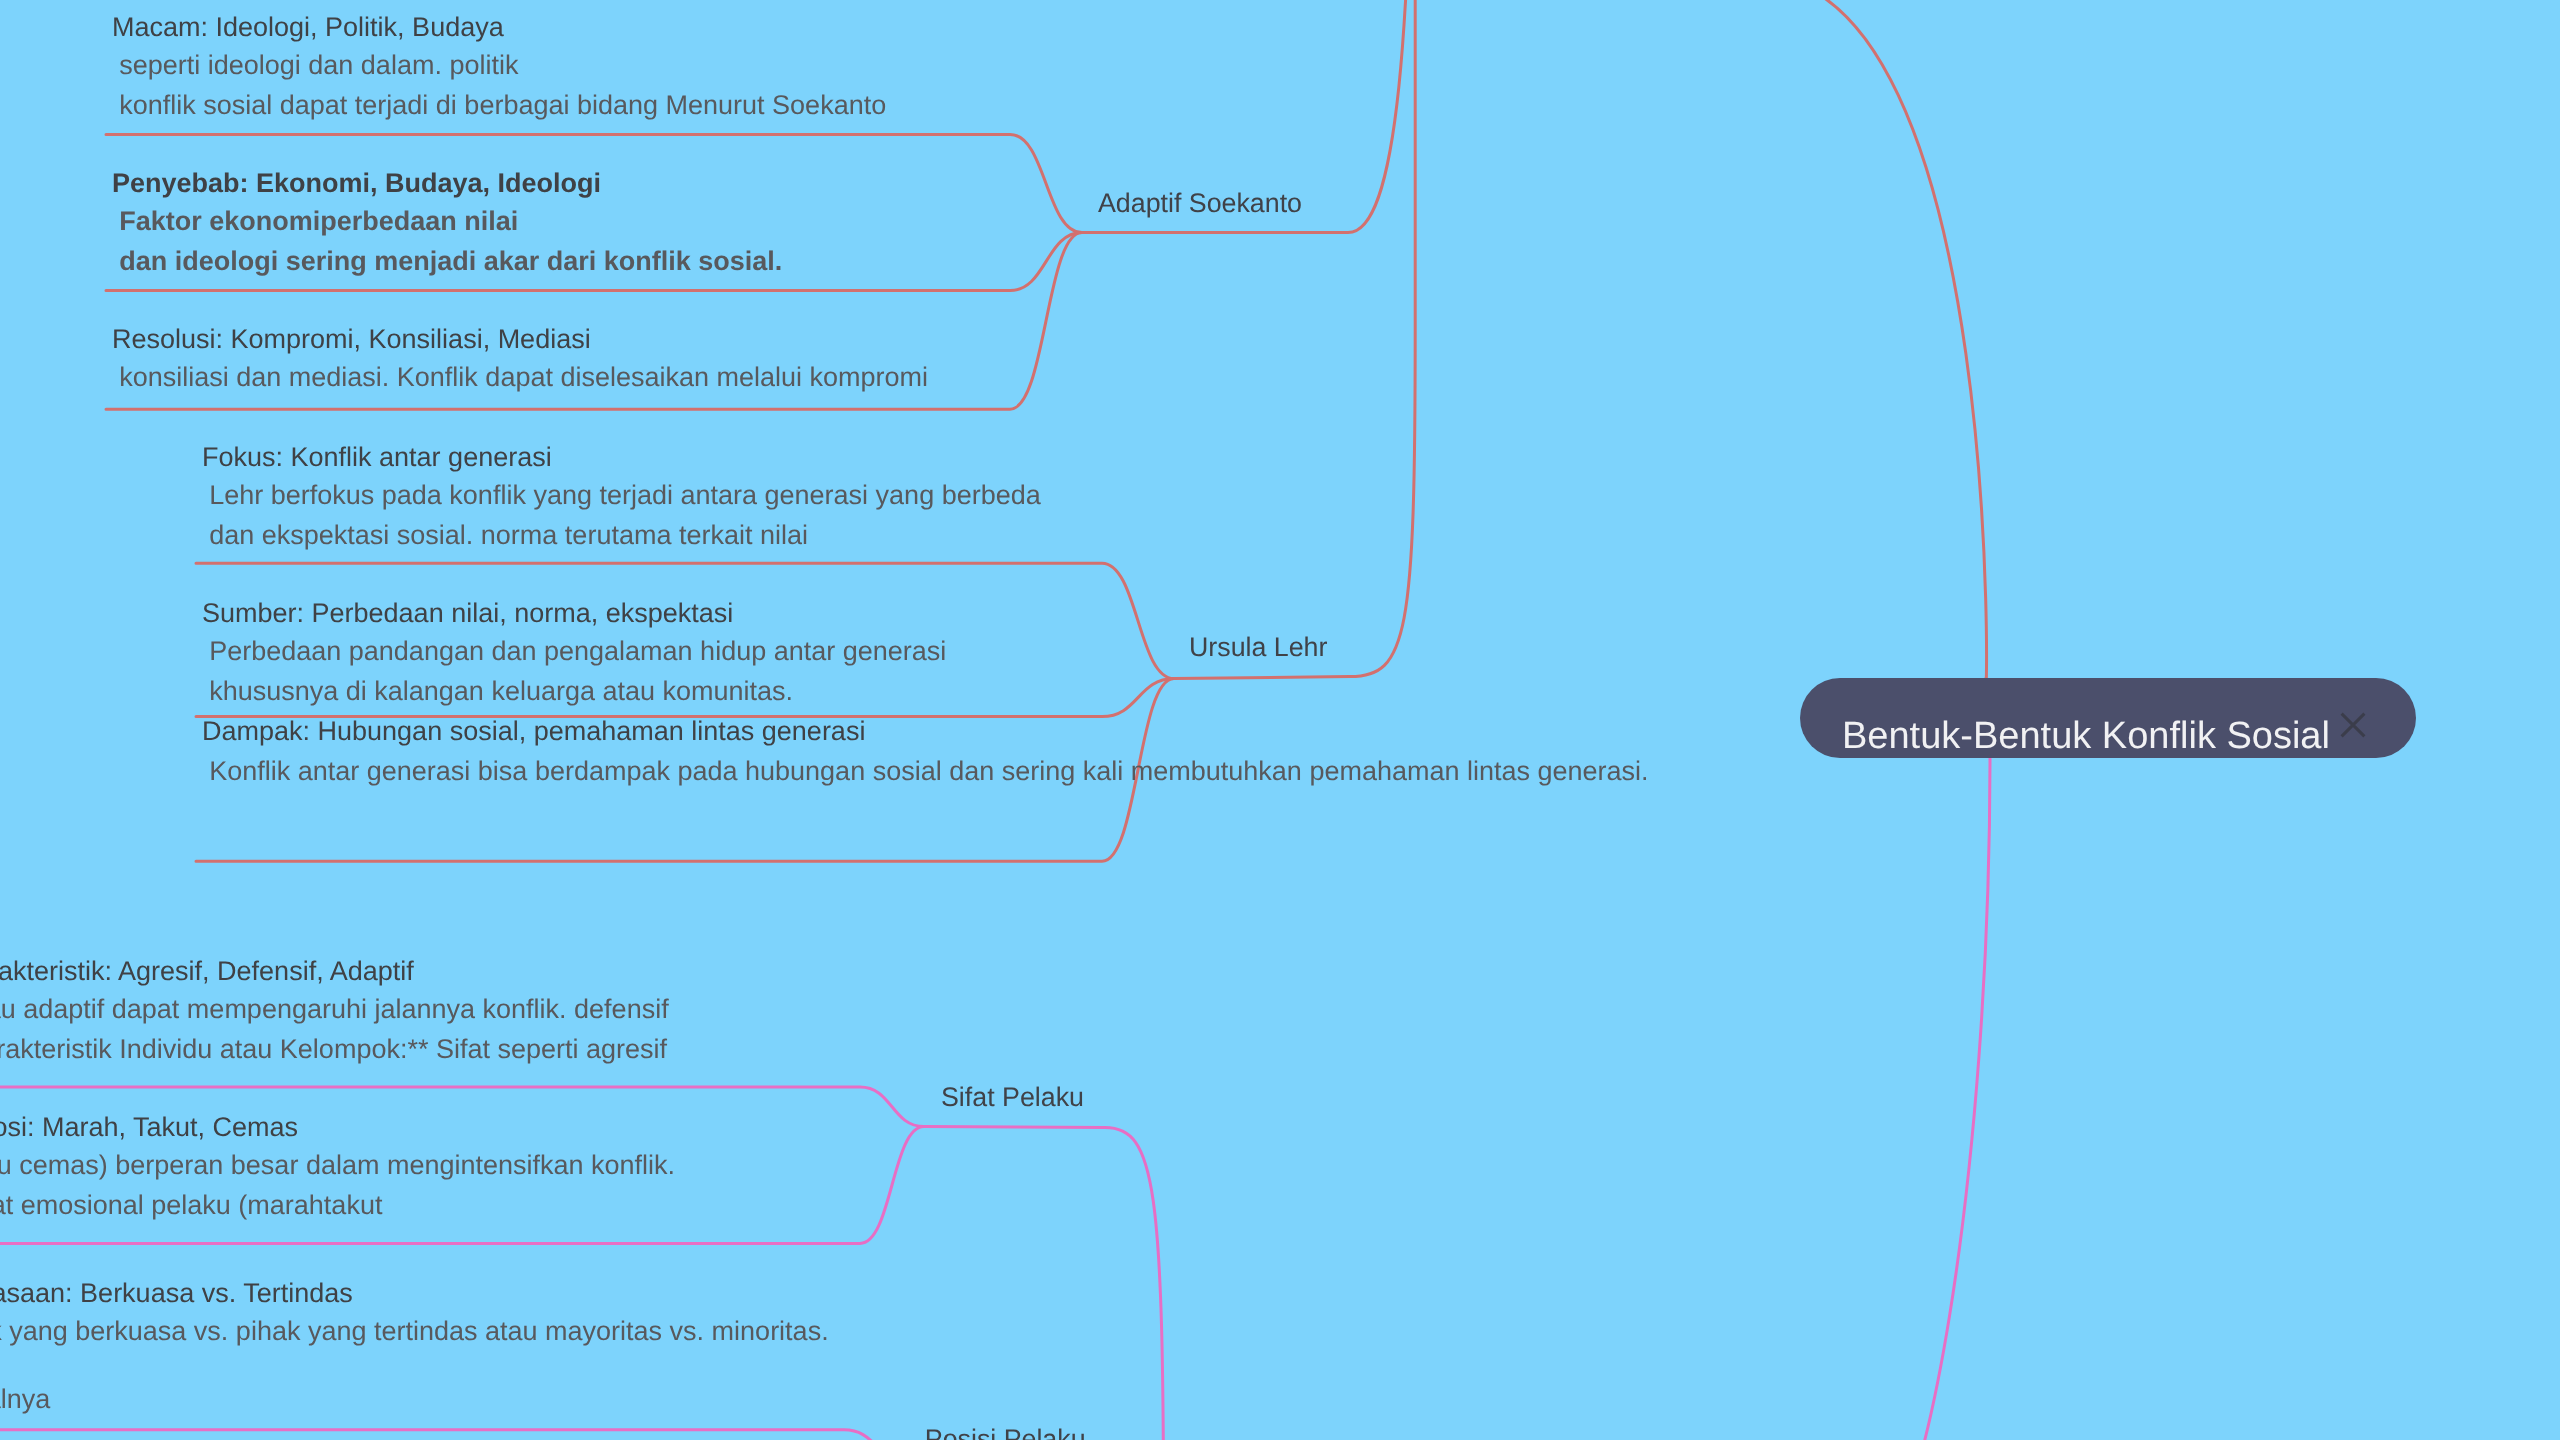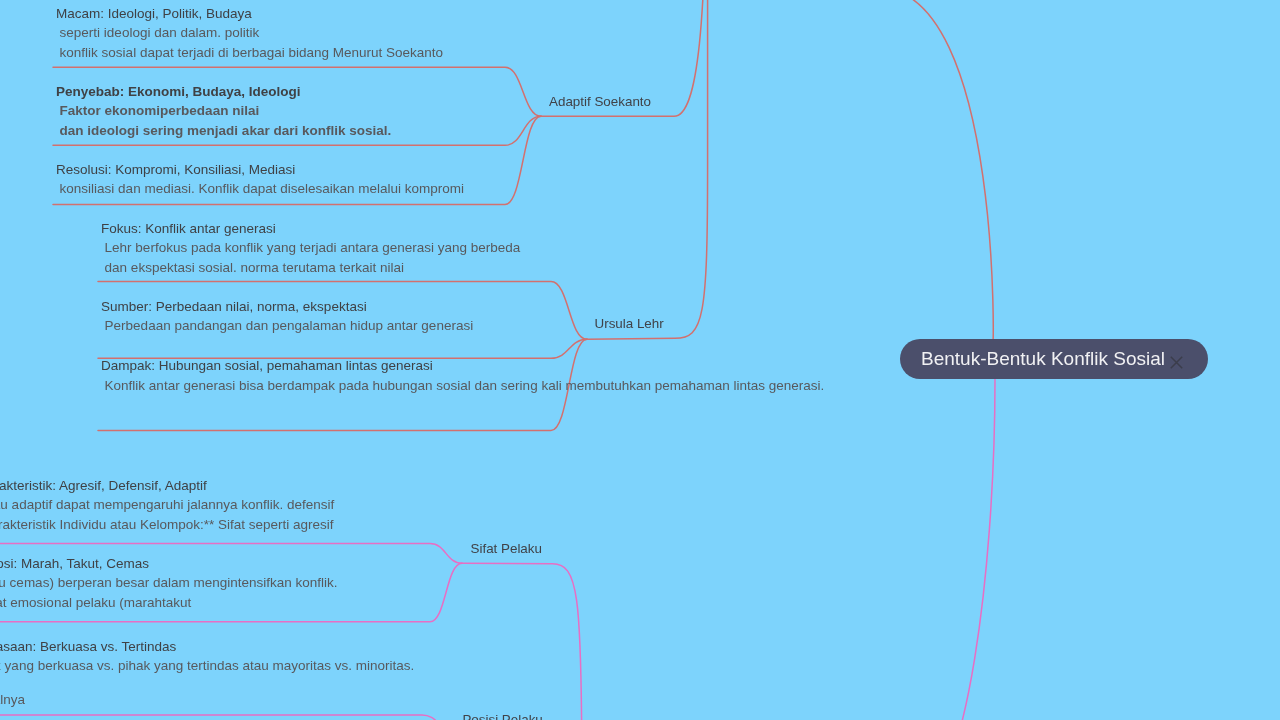--- a/index.html
+++ b/index.html
@@ -9,21 +9,21 @@
   #stage{position:relative;width:1280px;height:720px;overflow:hidden;background:#7dd3fc;}
   #connectors{position:absolute;left:0;top:0;}
   .topic{position:absolute;}
   .topic-title{font-size:13.5px;line-height:19.6px;color:#3f4145;white-space:pre;min-height:19.6px;}
   .topic-line{font-size:13.5px;line-height:19.6px;color:#58595d;white-space:pre;padding-left:3.6px;}
   .branch-label{position:absolute;font-size:13.4px;line-height:17px;color:#404248;white-space:pre;}
   #root-node{position:absolute;left:900px;top:339px;width:308px;height:40px;
              border-radius:20px;display:flex;align-items:center;justify-content:flex-start;
              box-sizing:border-box;padding:0 0 0 21px;background:#4b4f6b;}
   #root-label{font-size:19px;line-height:22px;white-space:pre;color:#f1f1f3;
-              position:relative;top:0;}
+              position:relative;top:10px;}
   #close-icon{margin-left:5px;display:block;position:relative;top:3px;}
 </style>
 </head>
 <body>
 
 <div id="stage">
 
   <svg id="connectors" width="1280" height="720" viewBox="0 0 1280 720" aria-hidden="true">
     <path d="M 53 67.2 L 505 67.2 C 523 67.2 523 116.3 541 116.3" fill="none" stroke="#d3706e" stroke-width="1.5" stroke-linecap="round"></path>
     <path d="M 53 145.3 L 505 145.3 C 523 145.3 523 116.3 541 116.3" fill="none" stroke="#d3706e" stroke-width="1.5" stroke-linecap="round"></path>
@@ -59,20 +59,21 @@
   <div class="branch-label" style="left:549px;top:93.2px;">Adaptif Soekanto</div>
 
   <div class="topic" style="left:101px;top:218.8px;">
     <div class="topic-title">Fokus: Konflik antar generasi</div>
     <div class="topic-line">Lehr berfokus pada konflik yang terjadi antara generasi yang berbeda</div>
     <div class="topic-line">dan ekspektasi sosial. norma terutama terkait nilai</div>
   </div>
   <div class="topic" style="left:101px;top:296.8px;">
     <div class="topic-title">Sumber: Perbedaan nilai, norma, ekspektasi</div>
     <div class="topic-line">Perbedaan pandangan dan pengalaman hidup antar generasi</div>
+    <div class="topic-line">khususnya di kalangan keluarga atau komunitas.</div>
   </div>
   <div class="topic" style="left:101px;top:356px;">
     <div class="topic-title">Dampak: Hubungan sosial, pemahaman lintas generasi</div>
     <div class="topic-line">Konflik antar generasi bisa berdampak pada hubungan sosial dan sering kali membutuhkan pemahaman lintas generasi.</div>
   </div>
   <div class="branch-label" style="left:594.5px;top:315.2px;">Ursula Lehr</div>
 
   <div class="topic" style="left:-22px;top:475.8px;">
     <div class="topic-title">Karakteristik: Agresif, Defensif, Adaptif</div>
     <div class="topic-line">atau adaptif dapat mempengaruhi jalannya konflik. defensif</div>

